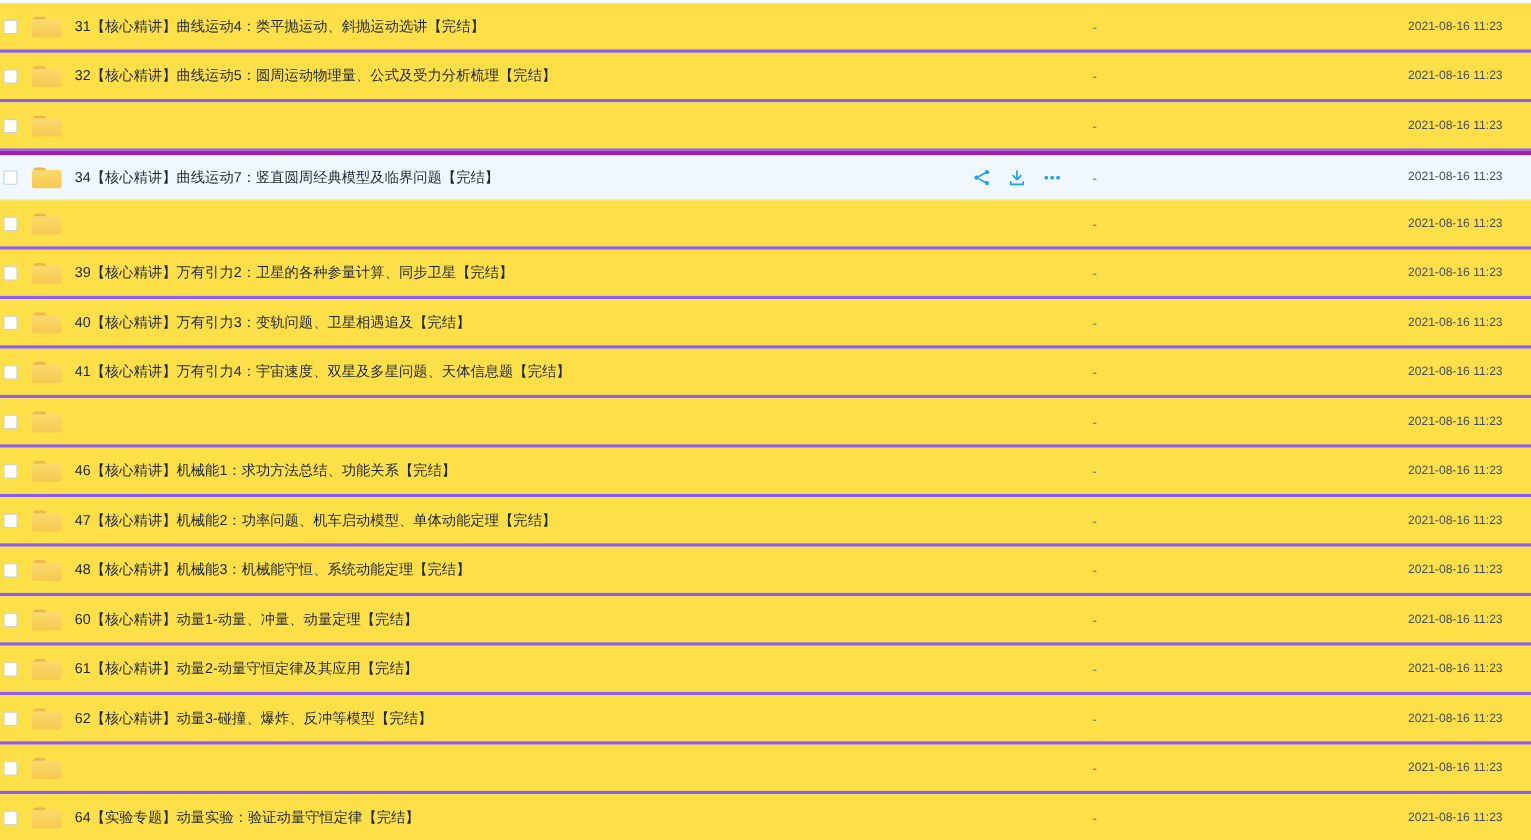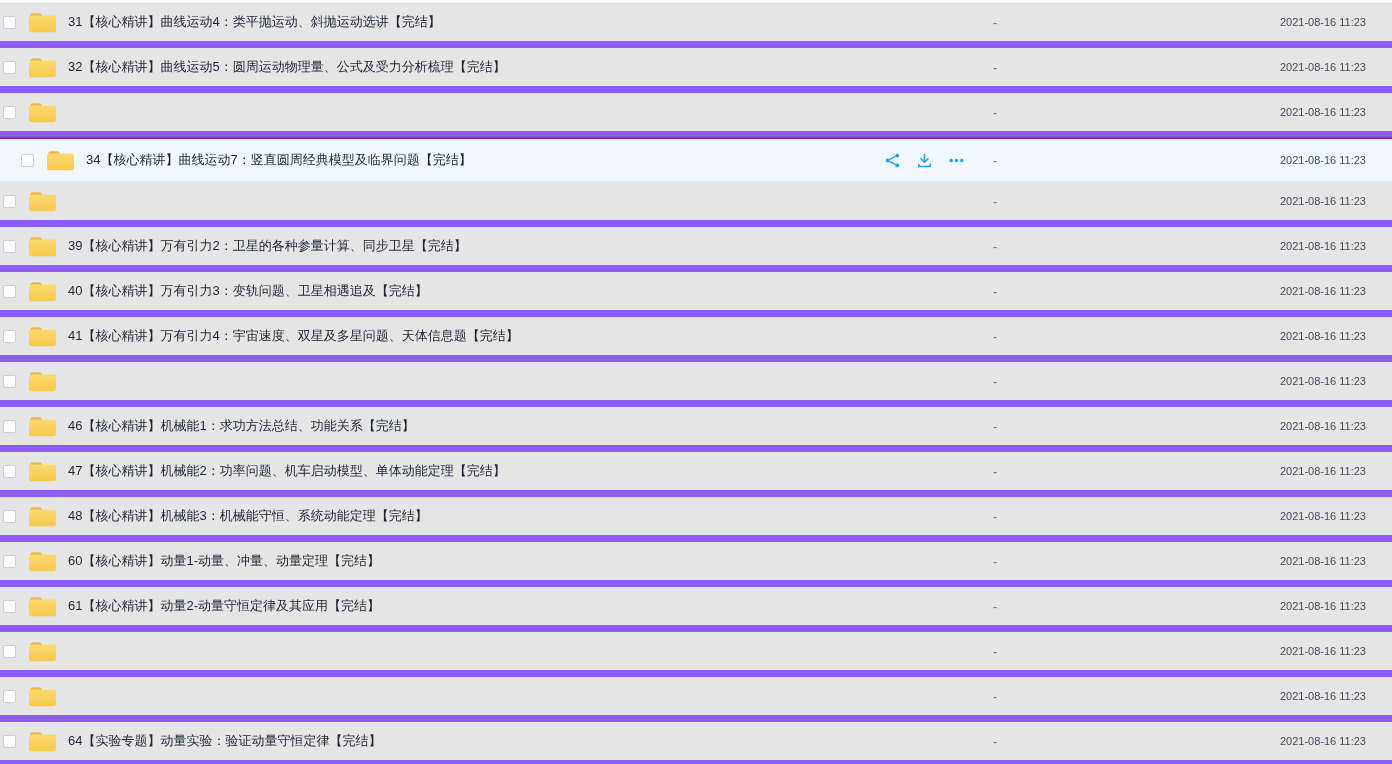--- a/index.html
+++ b/index.html
@@ -1,21 +1,21 @@
 <!DOCTYPE html>
 <html><head>
 <meta charset="utf-8">
 <style>
   * { margin:0; padding:0; box-sizing:border-box; }
   html,body { width:1392px; height:764px; overflow:hidden; background:#ffffff;
               font-family:"Liberation Sans","DejaVu Sans",sans-serif; }
   .file-list { width:1392px; margin-top:2px; border-top:1px solid #eef3fa; }
   .row { position:relative; display:flex; align-items:center; height:45px;
-         border-bottom:7px solid #8b5cf6; background:#e5e5e5; cursor:default; }
-  .row.active { background:#f0f8fe; border-bottom:1px solid #d8ecfa; border-top:2px solid #a21caf; margin-top:-1px;padding-left:18px; }
+         border-bottom:3px solid #8b5cf6; background:#fde047; cursor:default; }
+  .row.active { background:#f0f8fe; border-bottom:1px solid #d8ecfa; border-top:4px solid #a21caf; margin-top:-1px; }
   .checkbox { flex:none; width:13px; height:13px; margin-left:3px;
               border:1px solid #c8cfd9; border-radius:2px; background:#fff; }
   .folder { flex:none; width:29px; height:22px; margin-left:12px; }
   .folder svg { display:block; width:29px; height:22px; }
   .name { margin-left:11px; font-size:13px; color:#1e2636; text-decoration:none;
           white-space:nowrap; overflow:hidden; max-width:780px; }
   .actions { position:absolute; left:884px; top:0; height:100%;
              display:none; align-items:center; gap:15px; color:#18a2f7; }
   .row.active .actions { display:flex; }
   .act { width:17px; height:17px; cursor:pointer; }
@@ -321,20 +321,21 @@
         <defs>
           <linearGradient id="fg" x1="0" y1="0" x2="0" y2="1">
             <stop offset="0" stop-color="#fbd96d"></stop>
             <stop offset="1" stop-color="#f6c94f"></stop>
           </linearGradient>
         </defs>
         <path d="M2 6 Q2 2.2 5 2.2 L11.5 2.2 Q13.2 2.2 13.8 4 L14.6 6.5 L2 6.5 Z" fill="#ecb64f"></path>
         <rect x="1" y="4.6" width="27" height="16.6" rx="2.2" fill="url(#fg)"></rect>
       </svg>
     </span>
+    <a class="name" href="#">62【核心精讲】动量3-碰撞、爆炸、反冲等模型【完结】</a>
 
     <span class="size">-</span>
     <span class="date">2021-08-16 11:23</span>
   </div>
     <div class="row">
     <span class="checkbox"></span>
     <span class="folder">
       <svg viewBox="0 0 29 22">
         <defs>
           <linearGradient id="fg" x1="0" y1="0" x2="0" y2="1">

